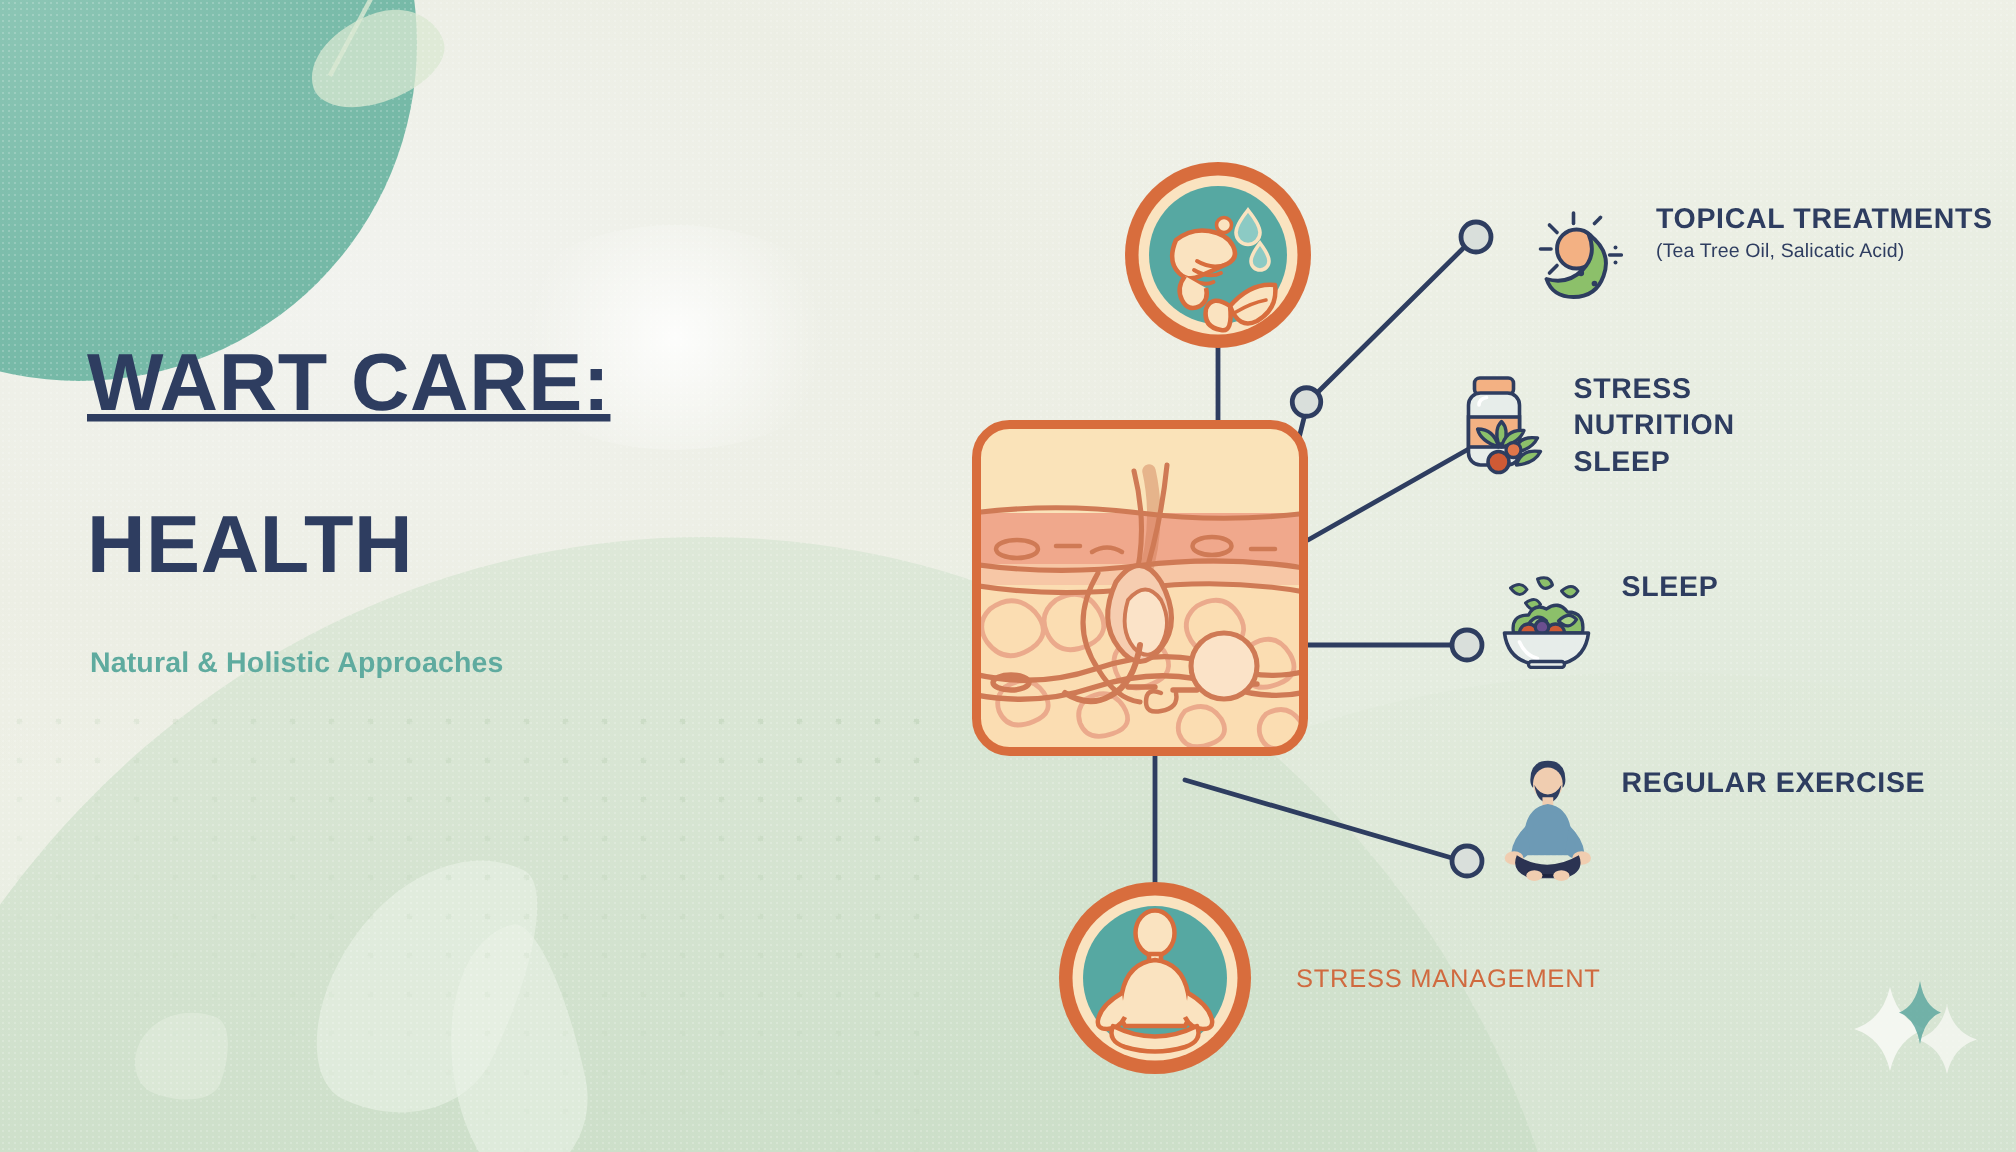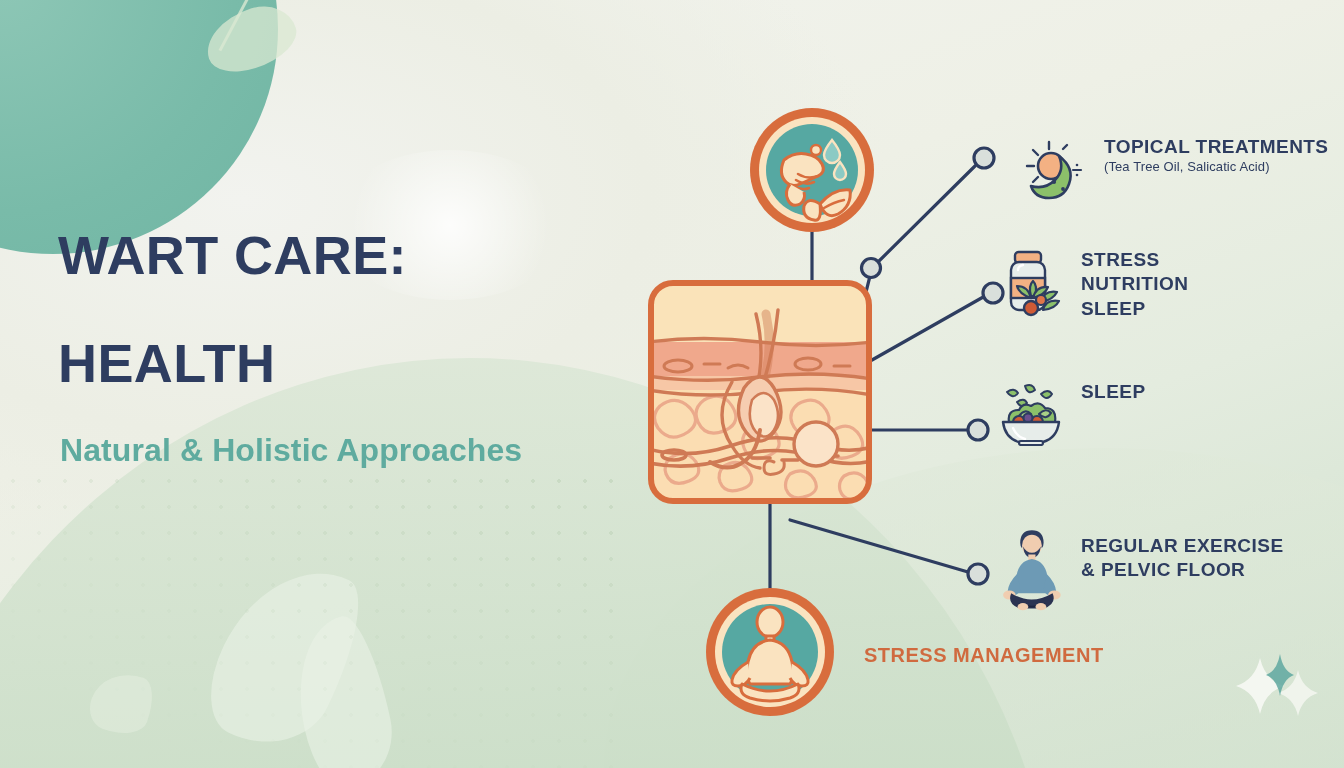--- a/index.html
+++ b/index.html
@@ -62,28 +62,28 @@
   .bg-noise{
     position:absolute;inset:0;opacity:.35;pointer-events:none;
     background-image:radial-gradient(rgba(255,255,255,.55) .6px, rgba(0,0,0,0) .7px);
     background-size:4px 4px;
   }
 
   
   .headline{position:absolute;left:58px;top:228px;width:620px;}
   .h-title{
     font-size:54px;font-weight:700;letter-spacing:.4px;color:#2e3d60;
-    line-height:1.0;margin:0;
+    line-height:1.0;margin:0;text-decoration:underline;
   }
   .h-title2{
     font-size:54px;font-weight:700;letter-spacing:.4px;color:#2e3d60;
     line-height:1.0;margin:54px 0 12px 0;
   }
   .h-sub{
-    font-size:32px;font-weight:700;color:#5fab9f;margin:42px 0 0 2px;letter-spacing:.1px;
+    font-size:19px;font-weight:700;color:#5fab9f;margin:42px 0 0 2px;letter-spacing:.1px;
   }
 
   
   .skin-box{position:absolute;left:648px;top:280px;width:224px;height:224px;}
   .skin-box svg{display:block;}
 
   
   .badge{position:absolute;}
   .badge svg{display:block;}
   .badge-top{left:746px;top:104px;}
@@ -100,28 +100,28 @@
   .item-l1{
     font-size:19px;font-weight:700;color:#2e3d60;letter-spacing:.45px;line-height:1.28;
     white-space:nowrap;
   }
   .item-l2{
     font-size:13px;font-weight:400;color:#2e3d60;letter-spacing:.1px;line-height:1.28;
     white-space:nowrap;
   }
 
   .item-1{left:1018px;top:133px;}
-  .item-2{left:995px;top:246px;justify-content:flex-end;}
+  .item-2{left:963px;top:246px;justify-content:flex-end;}
   .item-3{left:995px;top:378px;}
-  .item-4{left:995px;top:532px;}
+  .item-4{left:995px;top:509px;}
 
   
   .cap-bottom{
     position:absolute;left:864px;top:642px;
-    font-size:20px;font-weight:700;color:#d06a3f;letter-spacing:.5px;line-height:1.35;
+    font-size:17px;font-weight:400;color:#d06a3f;letter-spacing:.5px;line-height:1.35;
   }
 
   
   .sparkles{position:absolute;right:18px;bottom:34px;}
   .sparkles svg{display:block;}
 </style>
 </head>
 <body>
 
 <div id="stage">
@@ -380,21 +380,20 @@
 
         <path d="M18 76 q22 14 46 0 q5 12 -10 17 h-26 q-15 -5 -10 -17Z" fill="#2b3352"></path>
         <path d="M26 88 q15 6 30 0" fill="none" stroke="#1d2440" stroke-width="2"></path>
 
         <ellipse cx="31" cy="91" rx="6" ry="4" fill="#f0cdb0"></ellipse>
         <ellipse cx="51" cy="91" rx="6" ry="4" fill="#f0cdb0"></ellipse>
       </svg>
     </div>
     <div class="item-txt">
       <div class="item-l1">REGULAR EXERCISE</div>
-      <div class="item-l1">&amp; PELVIC FLOOR</div>
     </div>
   </div>
 
   <div class="cap-bottom">
     <div>STRESS MANAGEMENT</div>
   </div>
 
   <div class="sparkles">
     <svg width="96" height="86" viewBox="0 0 96 86">
       <g>

